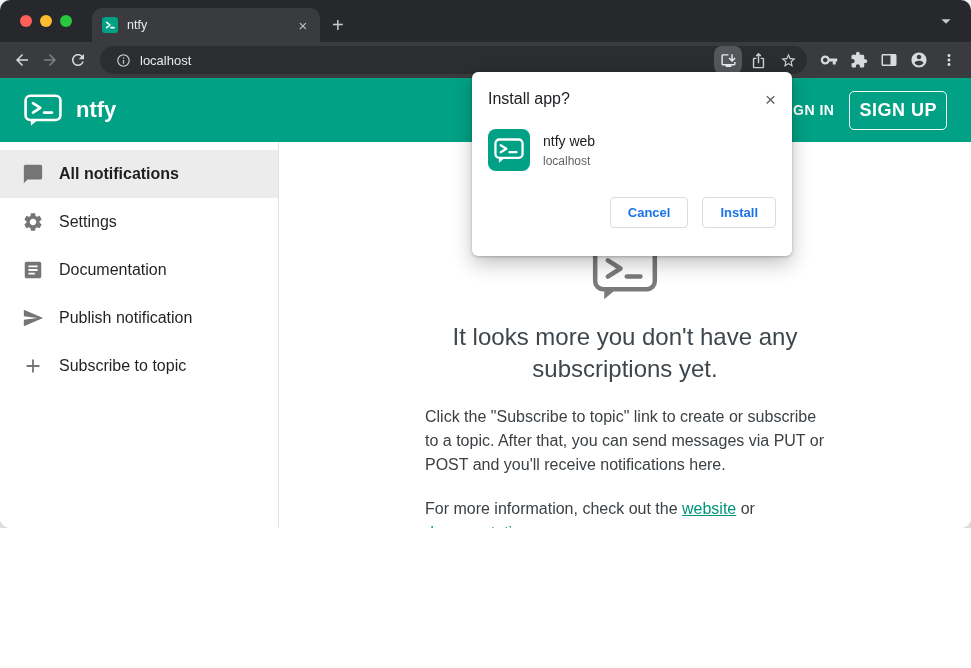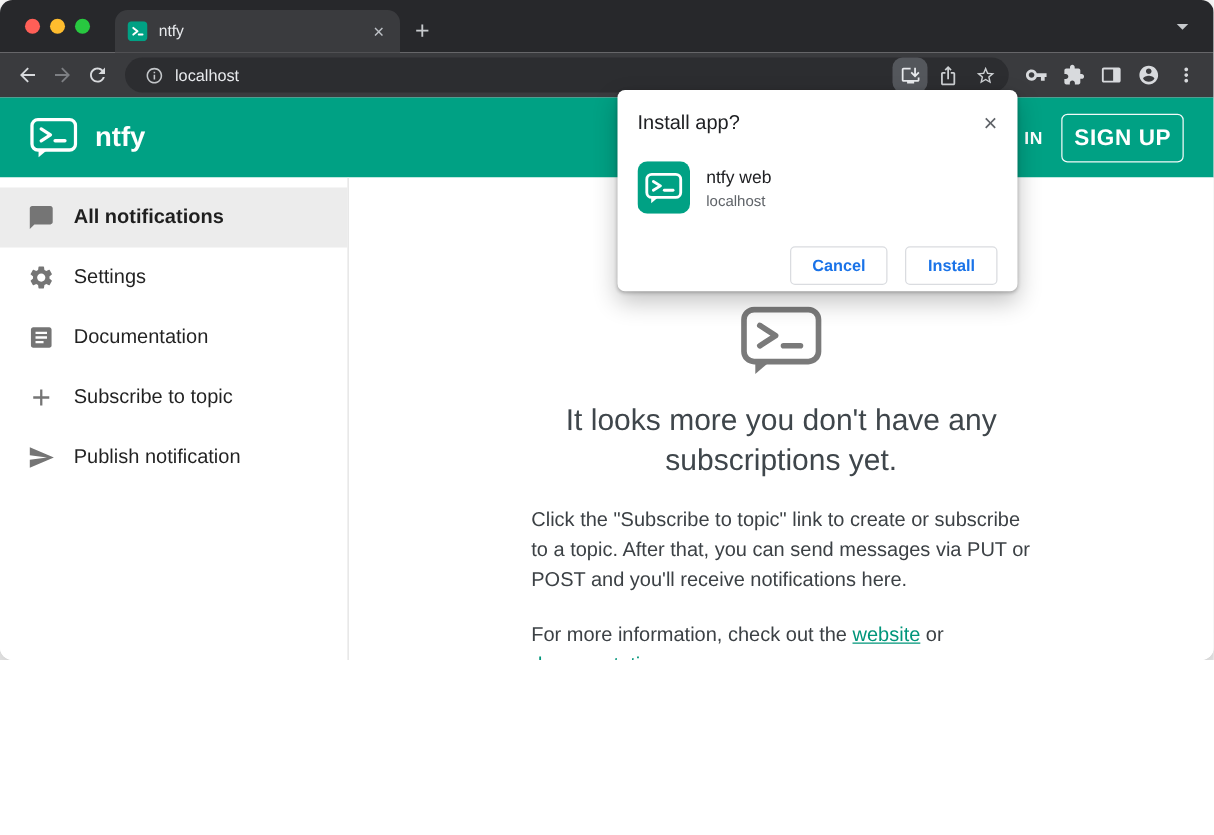--- a/index.html
+++ b/index.html
@@ -72,23 +72,23 @@
 
   .main{ flex:1; display:flex; align-items:center; justify-content:center; }
   .empty{ width:400px; }
   .big-logo{ color:#7a7a7a; display:flex; justify-content:center; margin-bottom:20px; }
   .big-logo svg{ width:66px; height:56px; }
   .empty-head{ font-size:24px; font-weight:400; color:#3f464b; text-align:center; margin:0 0 20px; line-height:1.32; }
   .empty p{ font-size:16px; color:#3c4145; line-height:1.5; margin:0 0 20px; }
   .empty a{ color:var(--link,#00957a); text-decoration:underline; cursor:pointer; }
 
   
-  .install-popup{ position:absolute; left:494px; top:72px; width:320px; background:#fff; border-radius:6px;
+  .install-popup{ position:absolute; left:472px; top:72px; width:320px; background:#fff; border-radius:6px;
                   box-shadow:0 1px 3px rgba(0,0,0,.24), 0 8px 20px rgba(0,0,0,.24); z-index:50;
-                  padding:18px 16px 5px; }
+                  padding:18px 16px 28px; }
   .popup-head{ display:flex; justify-content:space-between; align-items:flex-start; margin-bottom:20px; }
   .popup-title{ font-size:16px; color:#202124; }
   .popup-close{ color:#5f6368; font-size:19px; line-height:1; background:none; border:none; cursor:pointer; }
   .popup-body{ display:flex; gap:13px; align-items:center; margin-bottom:26px; }
   .popup-appicon svg{ width:42px; height:42px; display:block; }
   .app-name{ font-size:14px; color:#202124; display:block; margin-bottom:5px; }
   .app-origin{ font-size:12px; color:#5f6368; display:block; }
   .popup-actions{ display:flex; justify-content:flex-end; gap:14px; }
   .dlg-btn{ border:1px solid #dadce0; background:#fff; color:var(--accent-blue,#1a73e8); font-size:13px;
             font-weight:bold; padding:7px 17px; border-radius:4px; cursor:pointer; }
@@ -236,32 +236,32 @@
         <span class="side-icon">
           <svg viewBox="0 0 24 24">
               <path d="M19 3H5c-1.1 0-2 .9-2 2v14c0 1.1.9 2 2 2h14c1.1 0 2-.9 2-2V5c0-1.1-.9-2-2-2zm-5 14H7v-2h7v2zm3-4H7v-2h10v2zm0-4H7V7h10v2z"></path>
             </svg>
         </span>
         <span>Documentation</span>
       </div>
       <div class="side-item">
         <span class="side-icon">
           <svg viewBox="0 0 24 24">
+              <path d="M2.01 21L23 12 2.01 3 2 10l15 2-15 2z"></path>
+            </svg>
+        </span>
+        <span>Publish notification</span>
+      </div>
+      <div class="side-item">
+        <span class="side-icon">
+          <svg viewBox="0 0 24 24">
               <path d="M19 13h-6v6h-2v-6H5v-2h6V5h2v6h6v2z"></path>
             </svg>
         </span>
         <span>Subscribe to topic</span>
-      </div>
-      <div class="side-item">
-        <span class="side-icon">
-          <svg viewBox="0 0 24 24">
-              <path d="M2.01 21L23 12 2.01 3 2 10l15 2-15 2z"></path>
-            </svg>
-        </span>
-        <span>Publish notification</span>
       </div>
     </nav>
 
     <main class="main">
       <div class="empty">
         <div class="big-logo">
           <svg viewBox="0 0 72 62" fill="none">
               <rect x="3" y="3" width="66" height="46" rx="9" stroke="currentColor" stroke-width="5"></rect>
               <path d="M13 49 L13 60 L26 49 Z" fill="currentColor"></path>
               <path d="M17 17 L31 26 L17 35" stroke="currentColor" stroke-width="5" stroke-linecap="round" stroke-linejoin="round"></path>

